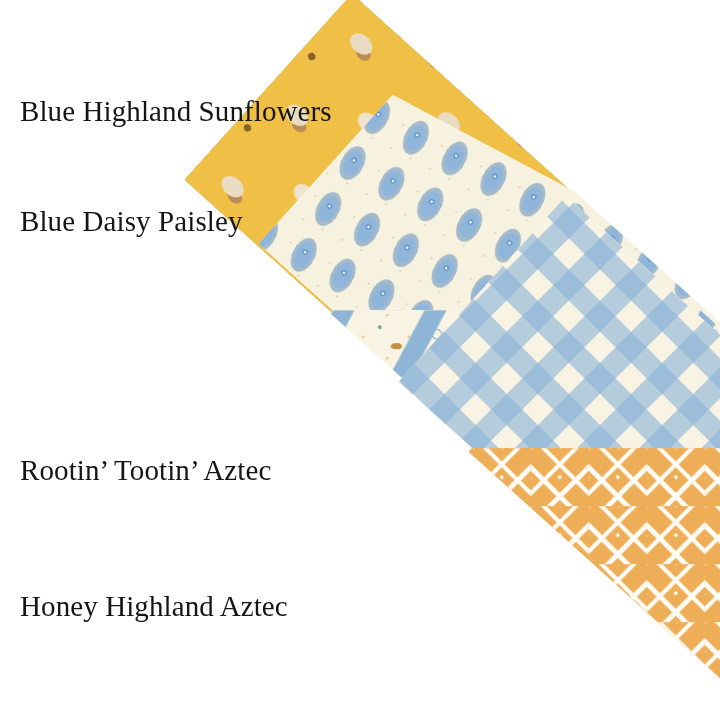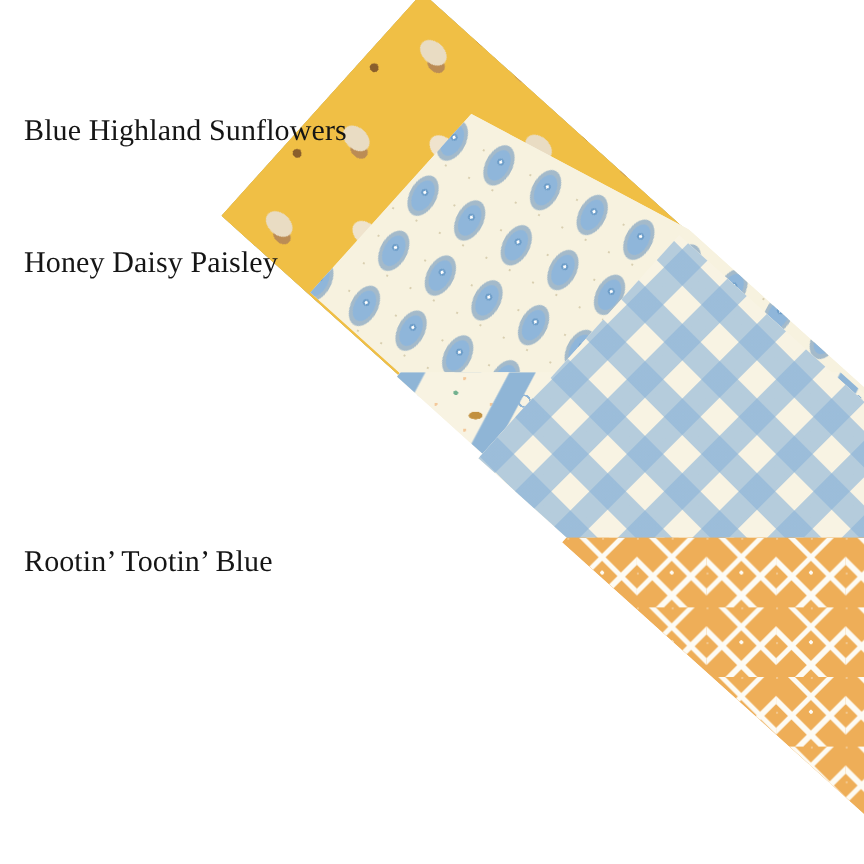--- a/index.html
+++ b/index.html
@@ -106,21 +106,21 @@
       radial-gradient(circle 2.6px at 50% 50%, #fdfbf4 0 60%, rgba(253,251,244,0) 64%),
       radial-gradient(circle 3px at 0% 0%, rgba(255,255,255,.32) 0 58%, rgba(255,255,255,0) 62%),
       linear-gradient(#eeae58,#eeae58);
     background-size:58px 58px,58px 58px,58px 58px,58px 58px,58px 58px,29px 29px,100% 100%;
   }
 
   
   .label{
     position:absolute;left:20px;
     color:#151515;
-    font-size:25px;
+    font-size:29px;
     line-height:1;
     letter-spacing:.1px;
     white-space:nowrap;
   }
 </style>
 </head>
 <body>
 
 <div id="page">
 
@@ -142,16 +142,17 @@
       <div class="swatch-inner p-plaid" style="transform:rotate(3deg);"></div>
     </div>
 
     <div class="swatch" style="left:636px;top:266px;transform:rotate(42deg);">
       <div class="swatch-inner p-aztec" style="transform:rotate(-42deg);"></div>
     </div>
 
   </div>
 
   <div class="label" style="top:97px;">Blue Highland Sunflowers</div>
-  <div class="label" style="top:207px;">Honey Daisy Paisley</div>
-  <div class="label" style="top:456px;">Rootin’ Tootin’ Blue</div>
+  <div class="label" style="top:207px;">Blue Daisy Paisley</div>
+  <div class="label" style="top:456px;">Rootin’ Tootin’ Aztec</div>
+  <div class="label" style="top:592px;">Honey Highland Aztec</div>
 
 </div>
 
 </body></html>

